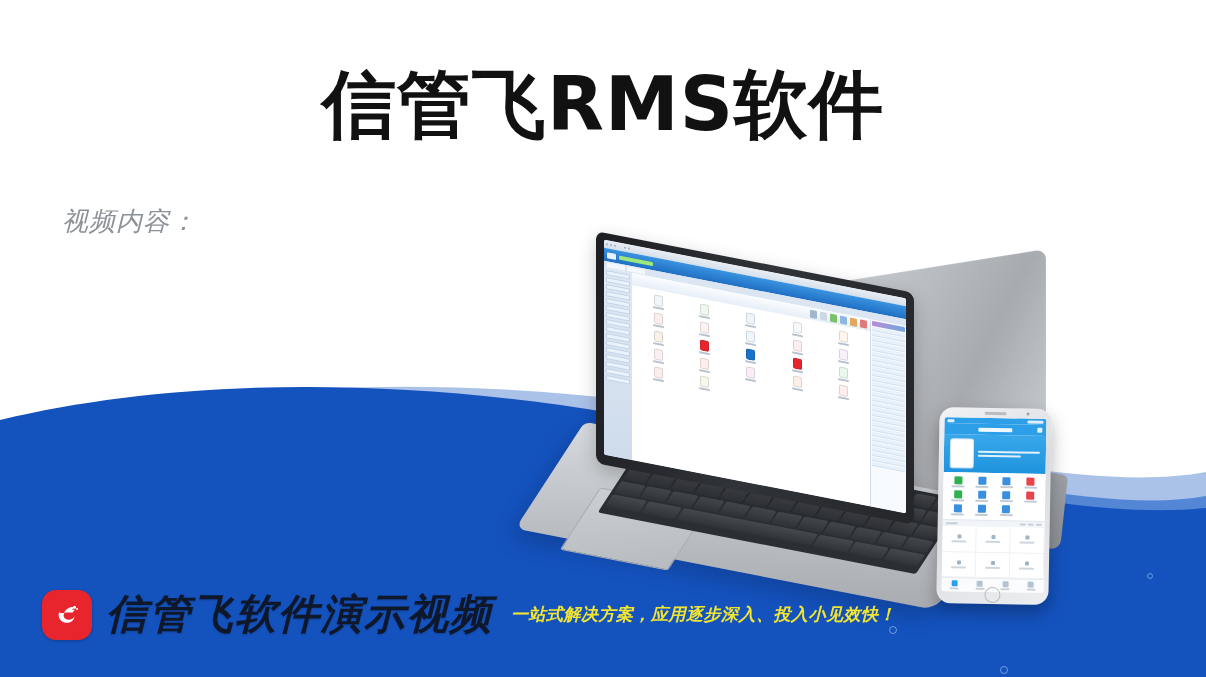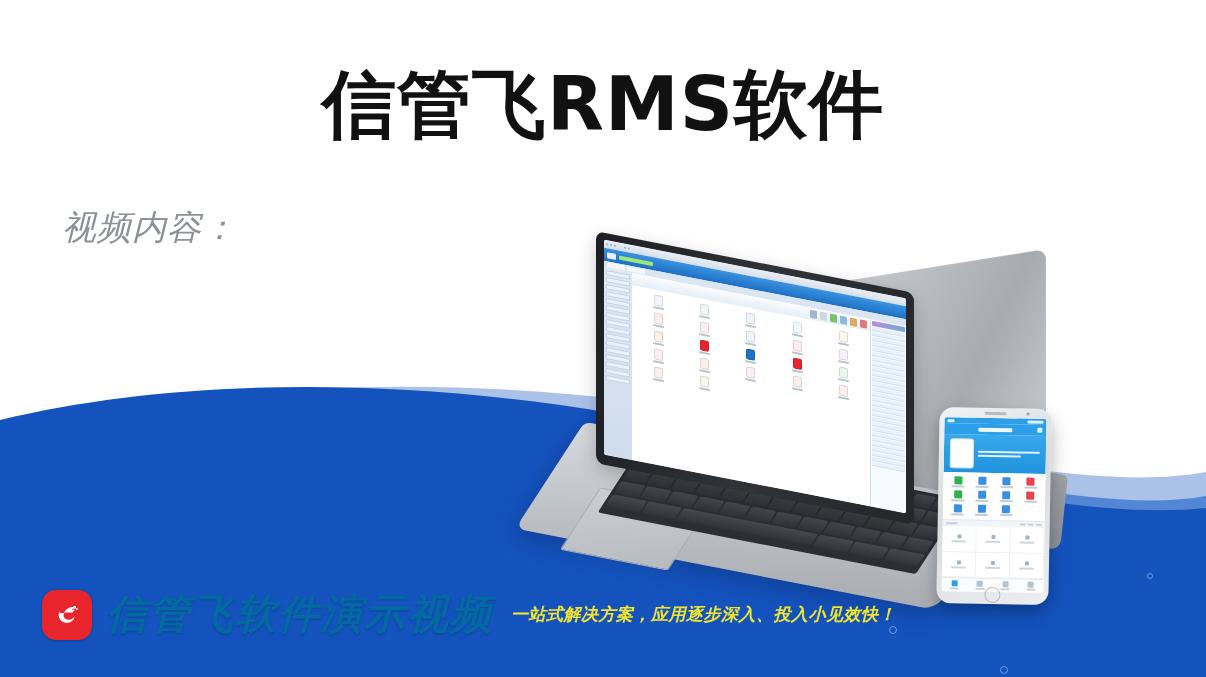--- a/index.html
+++ b/index.html
@@ -19,36 +19,36 @@
   .title {
     position:absolute; left:0; top:44px; width:1206px;
     text-align:center;
     font-size:74px; font-weight:700; color:#111111;
     letter-spacing:1px; line-height:1.1;
     font-family:"DejaVu Sans","Liberation Sans",sans-serif;
   }
   
   .subtitle { position:absolute; left:62px; top:182px; }
   .subtitle div {
-    font-size:34px; color:#8d9298; font-style:italic; font-weight:400;
+    font-size:26px; color:#8d9298; font-style:italic; font-weight:400;
     line-height:1.52; letter-spacing:1px;
     font-family:"DejaVu Sans","Liberation Sans",sans-serif;
   }
 
   
   .banner { position:absolute; left:0; bottom:0; width:1206px; height:110px; }
   .logo-row { position:absolute; left:42px; top:0px; display:flex; align-items:center; }
   .logo-mark {
     width:50px; height:50px; border-radius:14px; background:#e8252c;
     position:relative; box-shadow:0 1px 3px rgba(0,0,0,.25);
     display:flex; align-items:center; justify-content:center; flex:none;
   }
   .logo-mark svg { display:block; }
   .brand-text {
-    margin-left:14px; color:#0369a1; font-size:41px; font-weight:700;
+    margin-left:14px; color:#0f172a; font-size:41px; font-weight:700;
     font-style:italic; letter-spacing:2px; white-space:nowrap;
     text-shadow:0 1px 2px rgba(0,0,0,.18);
     font-family:Liberation Mono, monospace;
   }
   .tagline {
     margin-left:18px; color:#f2e531; font-size:17px; font-weight:700;
     font-style:italic; white-space:nowrap; letter-spacing:.5px;
     font-family:"DejaVu Sans","Liberation Sans",sans-serif;
   }
 

